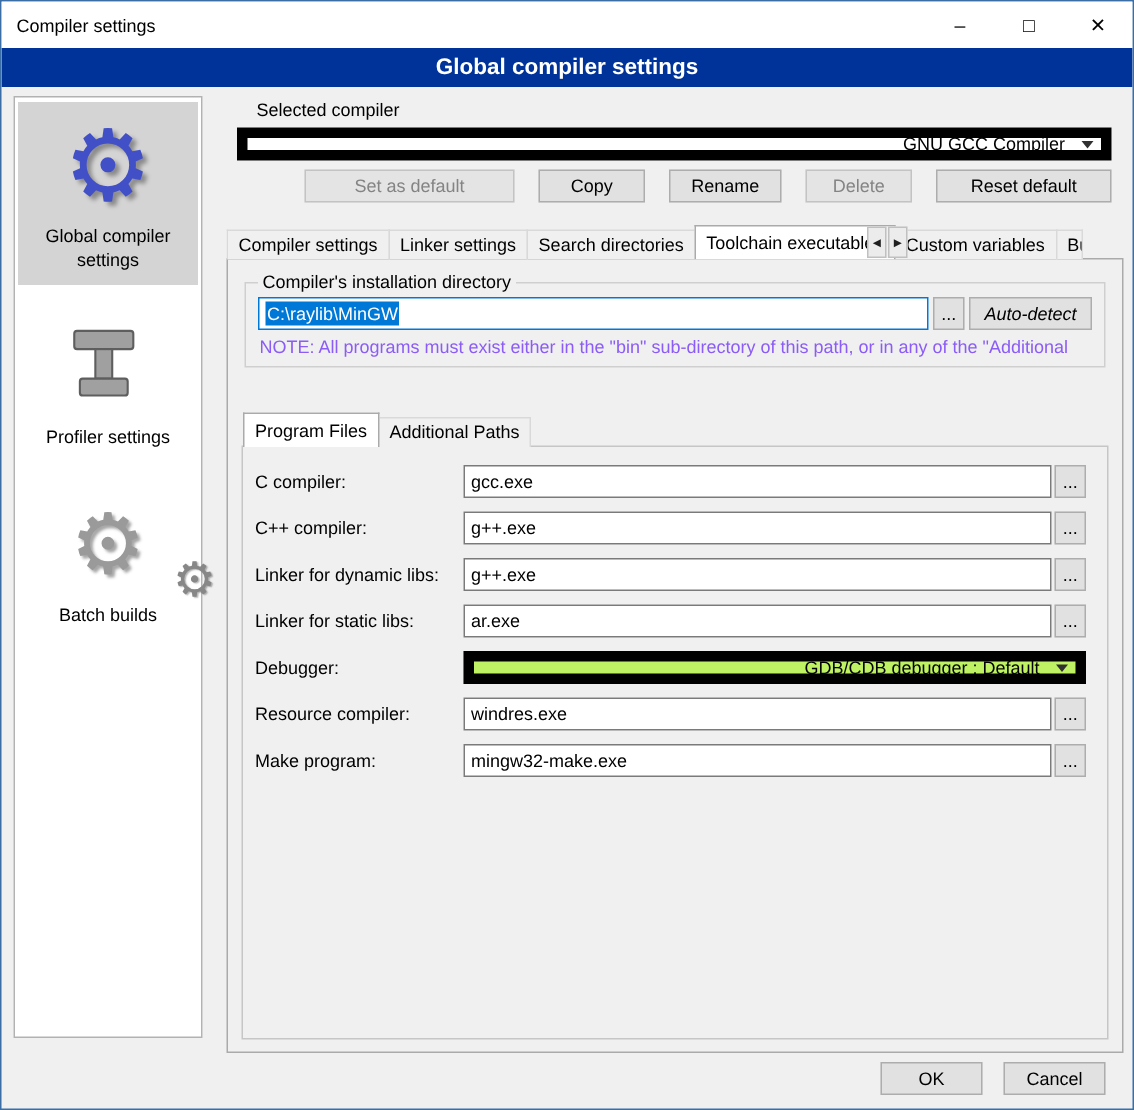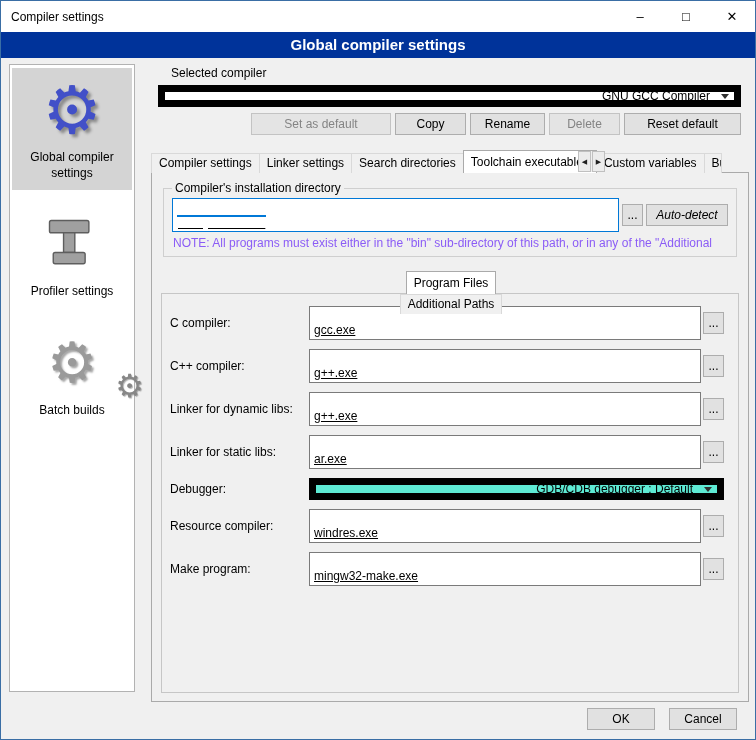--- a/index.html
+++ b/index.html
@@ -69,21 +69,21 @@
   .combo-text { flex: 1; padding: 0 6px; white-space: nowrap; overflow: hidden; }
   .combo-arrow { width: 18px; display: flex; align-items: center; justify-content: center; }
   .combo-arrow::after {
     content: ""; border-left: 4px solid transparent; border-right: 4px solid transparent;
     border-top: 5px solid #303030;
   }
   .compiler-combo { position: absolute; left: 157px; top: 84px; width: 583px; }
 
   .toolbar {
     position: absolute; left: 157px; top: 112px; width: 583px;
-    display: flex; justify-content: flex-end; gap: 4px;
+    display: flex; justify-content: flex-end; gap: 16px;
   }
   .btn {
     height: 22px; background: #e1e1e1; border: 1px solid #adadad;
     font-family: inherit; font-size: 12px; color: #000;
     padding: 0 10px; cursor: default;
   }
   .btn:disabled { color: #848484; background: #e4e4e4; border-color: #c3c3c3; }
   .btn-setdefault { width: 140px; }
   .btn-copy { width: 71px; }
   .btn-rename { width: 75px; }
@@ -124,44 +124,44 @@
     display: flex; flex-direction: column;
   }
   .groupbox {
     border: 1px solid #cfcfcf; margin: 2px 2px 6px 2px;
     padding: 3px 8px 5px 8px;
   }
   .groupbox legend { padding: 0 3px; font-size: 12px; }
   .dir-row { display: flex; align-items: center; gap: 3px; }
   .text-input {
     background: #fff; border: 1px solid #7a7a7a; height: 22px;
-    display: flex; padding: 16px 4px;
-    white-space: nowrap; overflow: hidden; flex: 1; cursor: text; text-decoration: underline;
+    display: flex; align-items: center; padding: 4px 4px;
+    white-space: nowrap; overflow: hidden; flex: 1; cursor: text;
   }
   .text-input.focused { border-color: #0078d7; }
   .selected-text { background: #0078d7; color: #fff; padding: 1px 1px; }
   .btn.small { width: 21px; padding: 0; }
   .btn.autodetect { width: 82px; padding: 0; font-style: italic; }
   .note {
     color: #8b5cf6; margin: 4px 0 1px 1px;
     white-space: nowrap; overflow: hidden; font-size: 12px;
   }
 
   
-  .subtabs { display: flex; align-items: center; height: 23px; margin-top: 8px; position: relative; z-index: 2; padding-left: 1px; flex-direction: column; }
+  .subtabs { display: flex; align-items: flex-end; height: 23px; margin-top: 24px; position: relative; z-index: 2; padding-left: 1px; }
   .subpanel {
     border: 1px solid #c6c6c6; background: #f0f0f0;
     margin-top: -1px; flex: 1;
     padding: 12px 14px 0 8px;
   }
   .frow { display: flex; align-items: center; margin-bottom: 9px; }
   .flabel { width: 139px; flex: none; }
   .frow .text-input { flex: 1; }
   .frow .btn.small { margin-left: 2px; flex: none; }
-  .debugger-combo { flex: 1; background: #5eead4; }
+  .debugger-combo { flex: 1; background: #bef264; }
 
   
   .footer { position: absolute; right: 18px; bottom: 9px; display: flex; gap: 14px; }
   .btn.dlg { width: 68px; padding: 0; }
 </style>
 </head>
 <body>
 
 <div class="window">
 

